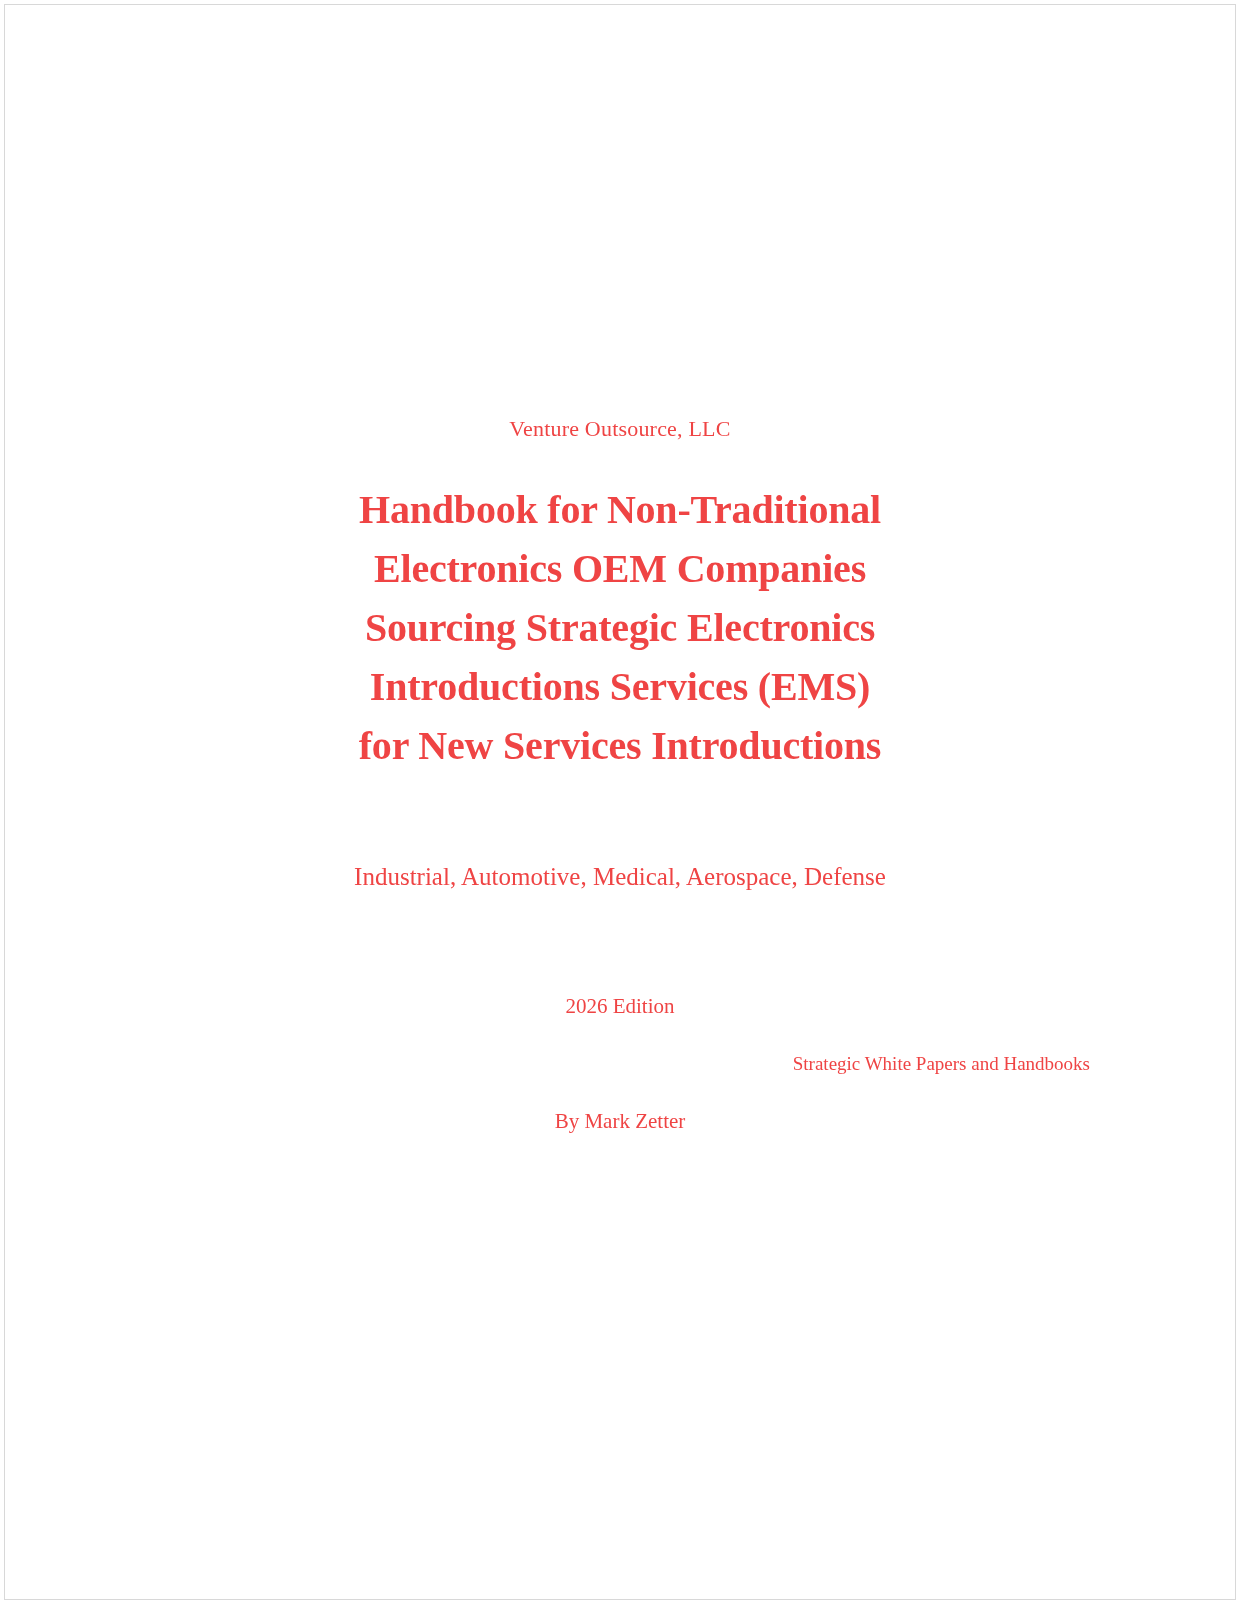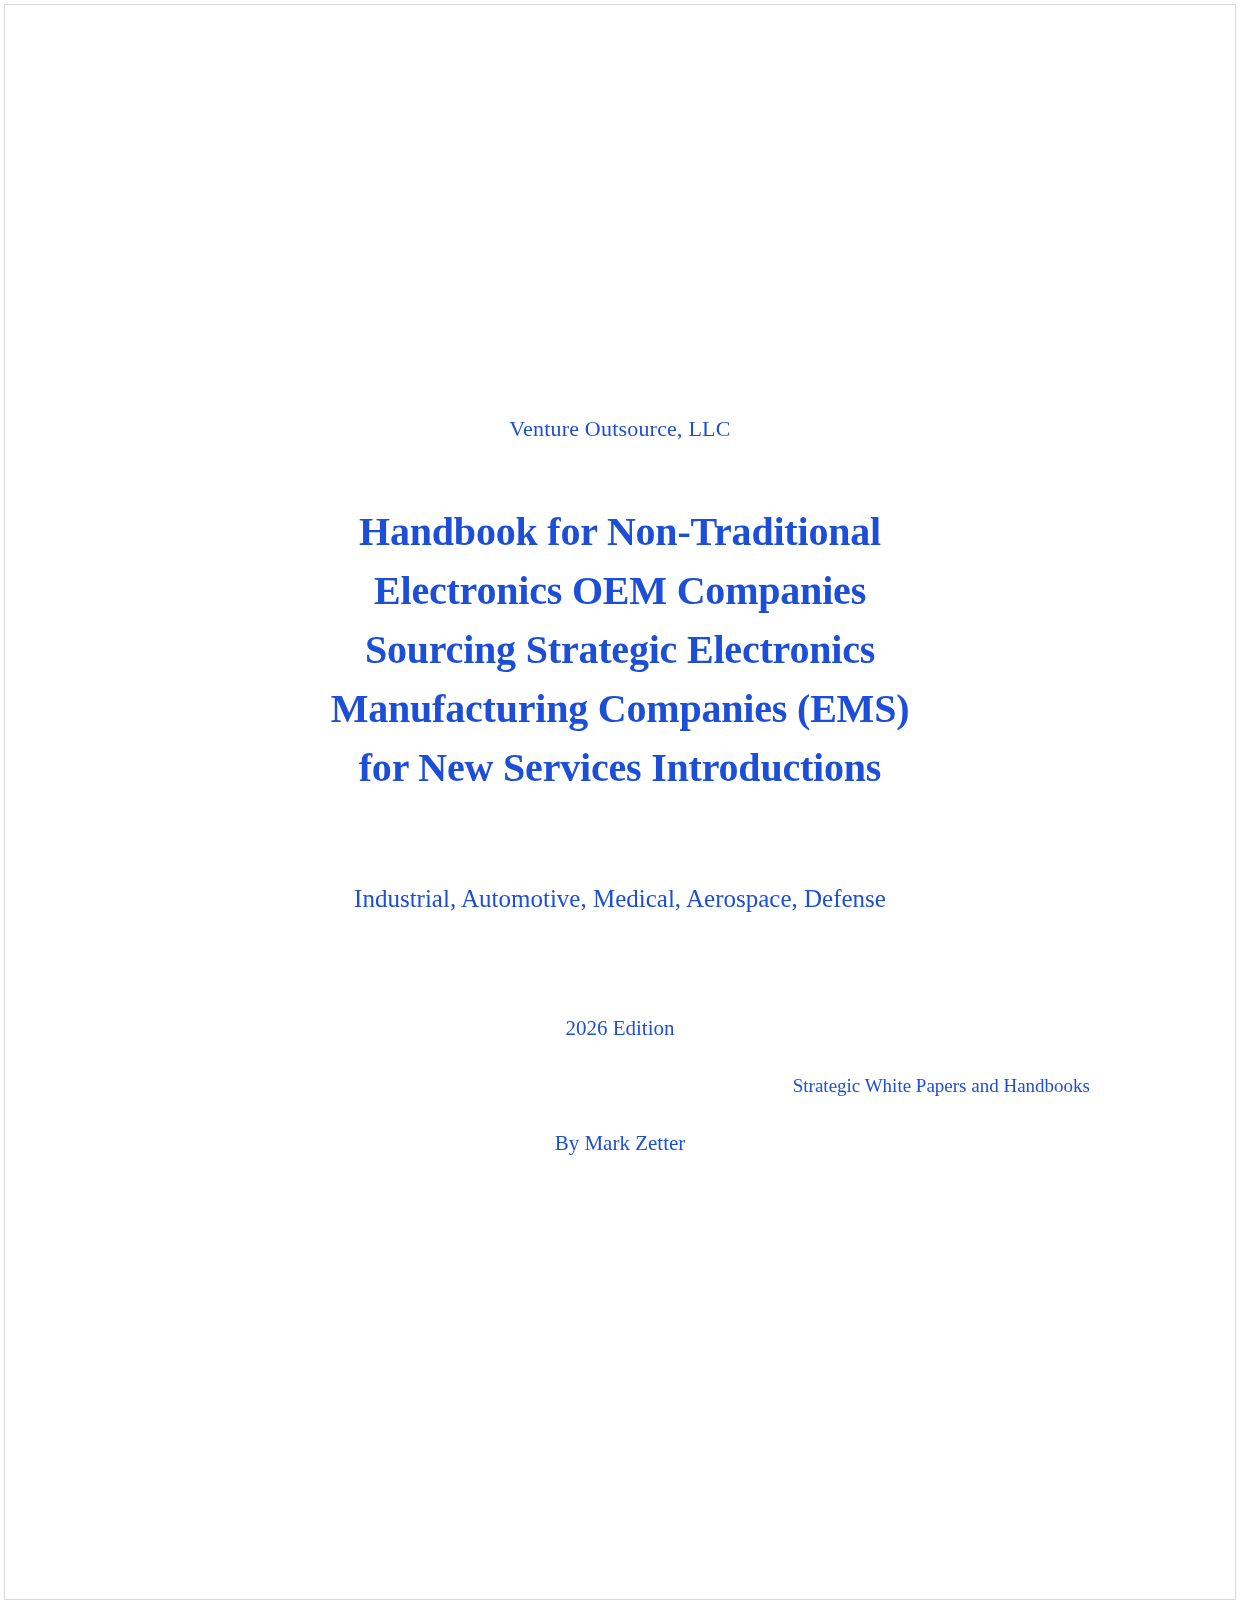--- a/index.html
+++ b/index.html
@@ -8,21 +8,21 @@
     background: #ffffff;
   }
   .page {
     position: relative;
     width: 1240px;
     height: 1604px;
     background: #ffffff;
     box-sizing: border-box;
     overflow: hidden;
     font-family: "Liberation Serif", "DejaVu Serif", serif;
-    color: #1d4ed8;
+    color: #ef4444;
   }
   
   .page-border {
     position: absolute;
     left: 4px;
     top: 4px;
     right: 4px;
     bottom: 4px;
     border: 1px solid #d8d8d8;
     pointer-events: none;
@@ -36,21 +36,21 @@
     box-sizing: border-box;
     text-align: center;
   }
   .publisher {
     margin-top: 415px;
     font-size: 22px;
     line-height: 1.3;
     letter-spacing: 0.2px;
   }
   .doc-title {
-    margin-top: 58px;
+    margin-top: 36px;
     font-size: 40px;
     font-weight: bold;
     line-height: 1.48;
     letter-spacing: -0.2px;
   }
   .doc-title .tline {
     display: block;
   }
   .subtitle {
     margin-top: 85px;
@@ -81,21 +81,21 @@
   <div class="page-border"></div>
 
   <div class="content">
 
     <div class="publisher">Venture Outsource, LLC</div>
 
     <h1 class="doc-title">
       <span class="tline">Handbook for Non-Traditional</span>
       <span class="tline">Electronics OEM Companies</span>
       <span class="tline">Sourcing Strategic Electronics</span>
-      <span class="tline">Manufacturing Companies (EMS)</span>
+      <span class="tline">Introductions Services (EMS)</span>
       <span class="tline">for New Services Introductions</span>
     </h1>
 
     <div class="subtitle">Industrial, Automotive, Medical, Aerospace, Defense</div>
 
     <div class="edition">2026 Edition</div>
 
     <div class="series">Strategic White Papers and Handbooks</div>
 
     <div class="author">By Mark Zetter</div>

